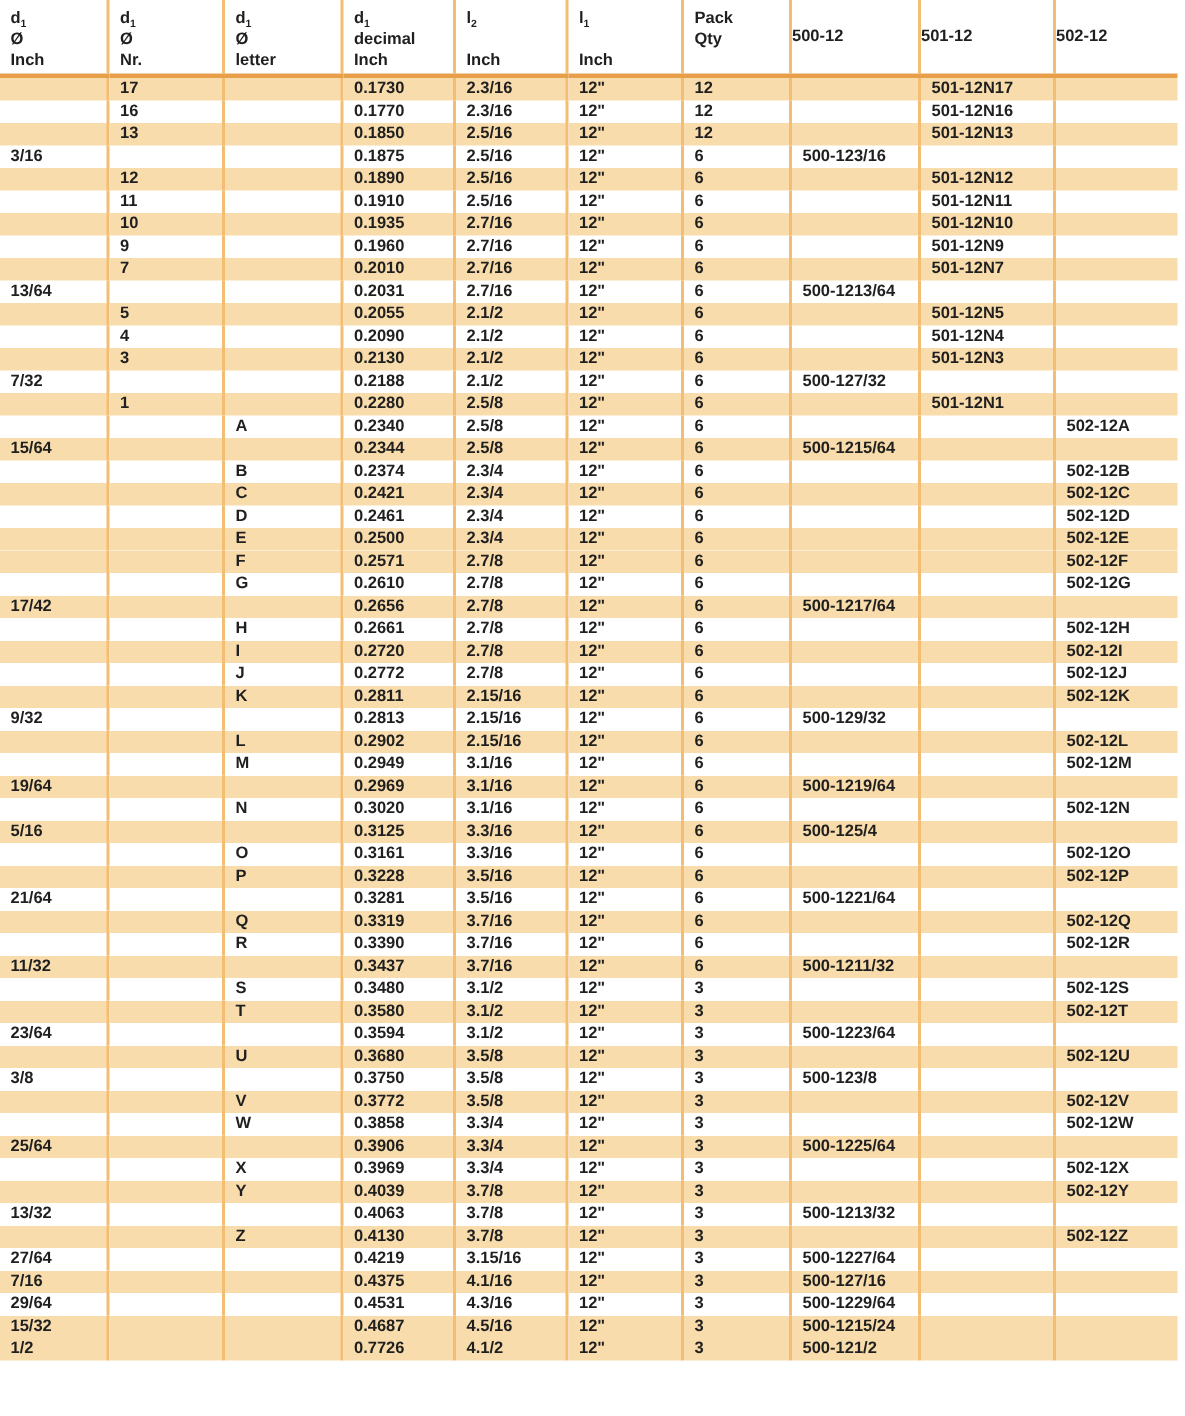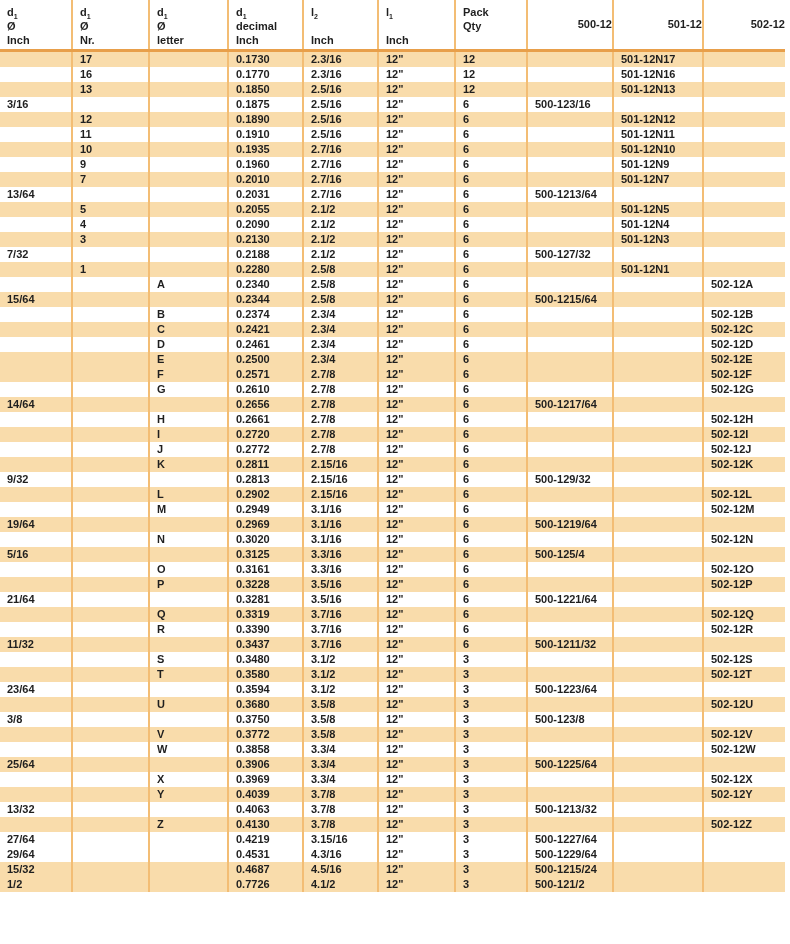--- a/index.html
+++ b/index.html
@@ -29,21 +29,21 @@
   thead th {
     height: 50px;
     vertical-align: top;
     padding-top: 5px;
     font-size: 11px;
     border-bottom: 3px solid var(--rule, #e89f4a);
     box-sizing: border-box;
   }
   thead th.th-label {
     vertical-align: middle;
-    text-align: right;
+    text-align: left;
     padding: 0;
   }
   .hline {
     font-size: 11px;
     line-height: 14px;
     height: 14px;
   }
   .hline sub {
     font-size: 7px;
     line-height: 0;
@@ -390,21 +390,21 @@
           <td>G</td>
           <td>0.2610</td>
           <td>2.7/8</td>
           <td>12"</td>
           <td>6</td>
           <td></td>
           <td></td>
           <td>502-12G</td>
         </tr>
         <tr class="band">
-          <td>14/64</td>
+          <td>17/42</td>
           <td></td>
           <td></td>
           <td>0.2656</td>
           <td>2.7/8</td>
           <td>12"</td>
           <td>6</td>
           <td>500-1217/64</td>
           <td></td>
           <td></td>
         </tr>
@@ -746,20 +746,32 @@
         </tr>
         <tr>
           <td>27/64</td>
           <td></td>
           <td></td>
           <td>0.4219</td>
           <td>3.15/16</td>
           <td>12"</td>
           <td>3</td>
           <td>500-1227/64</td>
+          <td></td>
+          <td></td>
+        </tr>
+        <tr class="band">
+          <td>7/16</td>
+          <td></td>
+          <td></td>
+          <td>0.4375</td>
+          <td>4.1/16</td>
+          <td>12"</td>
+          <td>3</td>
+          <td>500-127/16</td>
           <td></td>
           <td></td>
         </tr>
         <tr>
           <td>29/64</td>
           <td></td>
           <td></td>
           <td>0.4531</td>
           <td>4.3/16</td>
           <td>12"</td>

